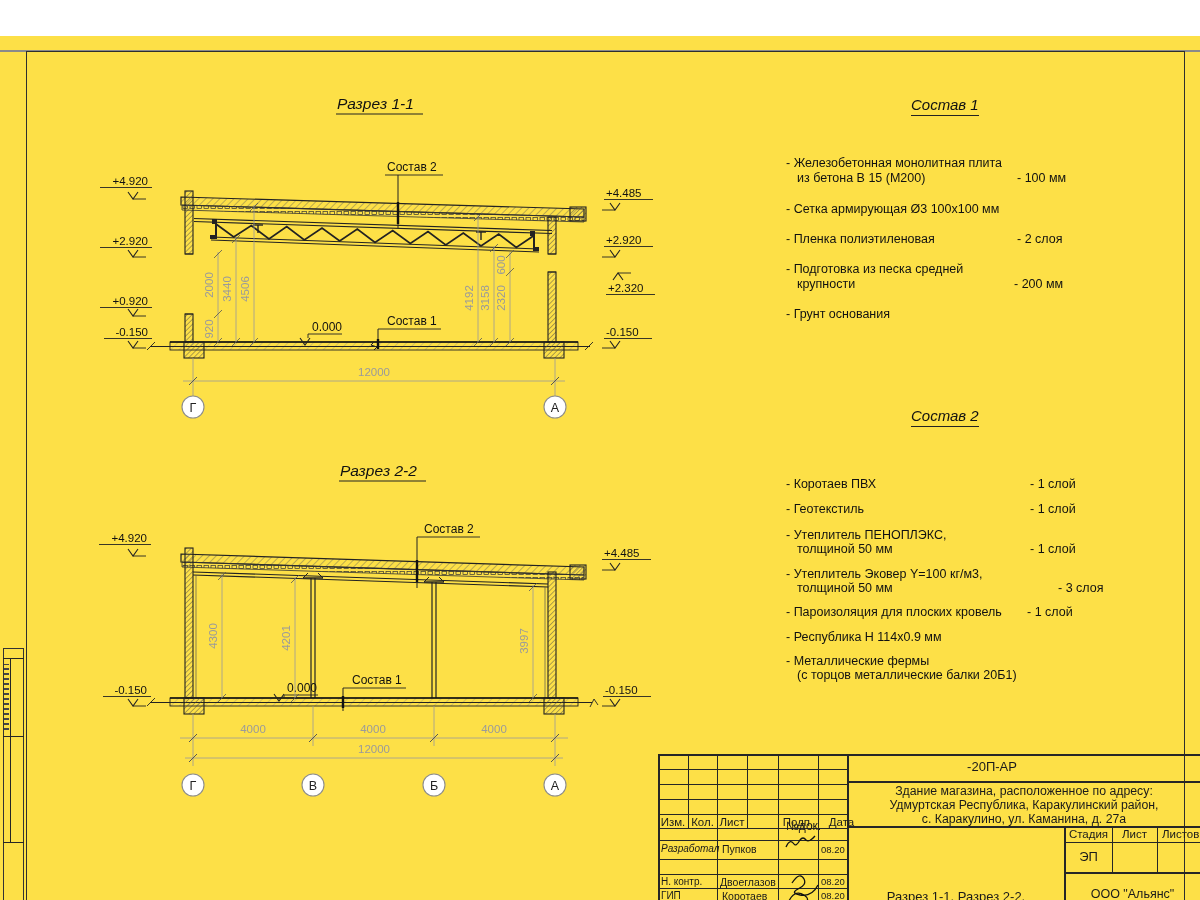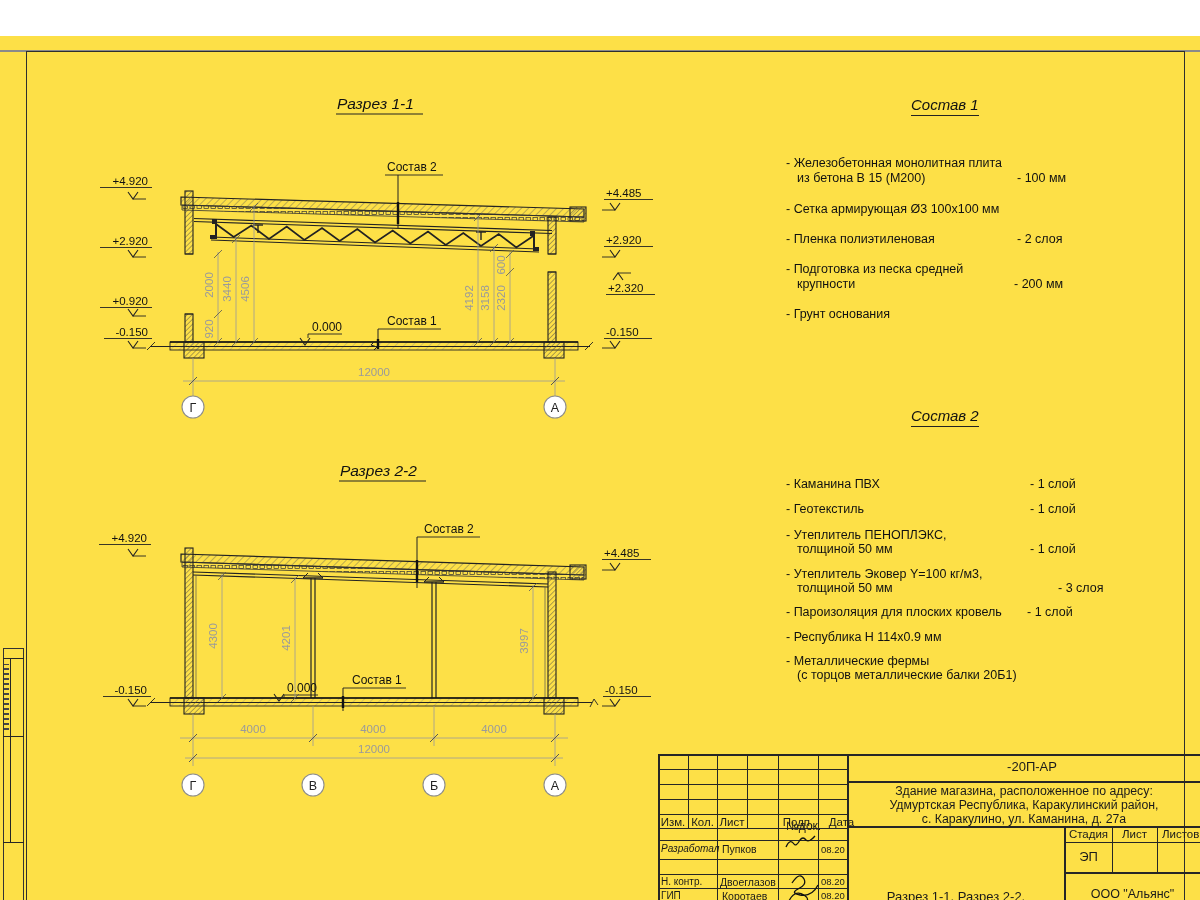--- a/index.html
+++ b/index.html
@@ -346,21 +346,21 @@
     <div class="listln" style="left:786px;top:196px;">- Пленка полиэтиленовая</div>
     <div class="listln" style="left:1017px;top:196px;">-  2 слоя</div>
     <div class="listln" style="left:786px;top:226px;text-align:right;">- Подготовка из песка средней</div>
     <div class="listln" style="left:797px;top:241px;">крупности</div>
     <div class="listln" style="left:1014px;top:241px;">- 200 мм</div>
     <div class="listln" style="left:786px;top:271px;text-align:right;">- Грунт основания</div>
   </div>
 
   <div>
     <div class="heading" style="left:911px;top:371px;">Состав 2</div>
-    <div class="listln" style="left:786px;top:441px;">- Каманина ПВХ</div>
+    <div class="listln" style="left:786px;top:441px;">- Коротаев ПВХ</div>
     <div class="listln" style="left:1030px;top:441px;">- 1 слой</div>
     <div class="listln" style="left:786px;top:466px;">- Геотекстиль</div>
     <div class="listln" style="left:1030px;top:466px;">- 1 слой</div>
     <div class="listln" style="left:786px;top:492px;">- Утеплитель ПЕНОПЛЭКС,</div>
     <div class="listln" style="left:797px;top:506px;">толщиной 50 мм</div>
     <div class="listln" style="left:1030px;top:506px;">- 1 слой</div>
     <div class="listln" style="left:786px;top:531px;">- Утеплитель Эковер Y=100 кг/м3,</div>
     <div class="listln" style="left:797px;top:545px;">толщиной 50 мм</div>
     <div class="listln" style="left:1058px;top:545px;">- 3 слоя</div>
     <div class="listln" style="left:786px;top:569px;">- Пароизоляция для плоских кровель</div>
@@ -395,21 +395,21 @@
     <div class="tbline" style="left:658px;top:866px;width:190px;height:1px;"></div>
 
     <div class="tbline" style="left:848px;top:745px;width:352px;height:1.5px;"></div>
     <div class="tbline" style="left:848px;top:790px;width:352px;height:1.5px;"></div>
     <div class="tbline" style="left:1064px;top:790px;width:1.5px;height:91px;"></div>
     <div class="tbline" style="left:1065px;top:806px;width:135px;height:1px;"></div>
     <div class="tbline" style="left:1065px;top:836px;width:135px;height:1.5px;"></div>
     <div class="tbline" style="left:1112px;top:790px;width:1px;height:47px;"></div>
     <div class="tbline" style="left:1157px;top:790px;width:1px;height:47px;"></div>
 
-    <div class="tbtext ctr" style="left:848px;top:723px;width:288px;font-size:13px;padding-left:40px;">-20П-АР</div>
+    <div class="tbtext ctr" style="left:848px;top:723px;width:288px;font-size:13px;">-20П-АР</div>
     <div class="tbtext ctr" style="left:848px;top:748px;width:352px;font-size:12.3px;">Здание магазина, расположенное по адресу:</div>
     <div class="tbtext ctr" style="left:848px;top:762px;width:352px;font-size:12.3px;">Удмуртская Республика, Каракулинский район,</div>
     <div class="tbtext ctr" style="left:848px;top:776px;width:352px;font-size:12.3px;">с. Каракулино, ул. Каманина, д. 27а</div>
 
     <div class="tbtext ctr" style="left:658px;top:780px;width:30px;font-size:11.5px;">Изм.</div>
     <div class="tbtext ctr" style="left:688px;top:780px;width:29px;font-size:11.5px;">Кол.</div>
     <div class="tbtext ctr" style="left:717px;top:780px;width:30px;font-size:11.5px;">Лист</div>
     <div class="tbtext ctr" style="left:786px;top:783px;width:31px;font-size:12px;">№док.</div>
     <div class="tbtext ctr" style="left:778px;top:780px;width:40px;font-size:11.5px;">Подп.</div>
     <div class="tbtext ctr" style="left:818px;top:780px;width:47px;font-size:11.5px;">Дата</div>

